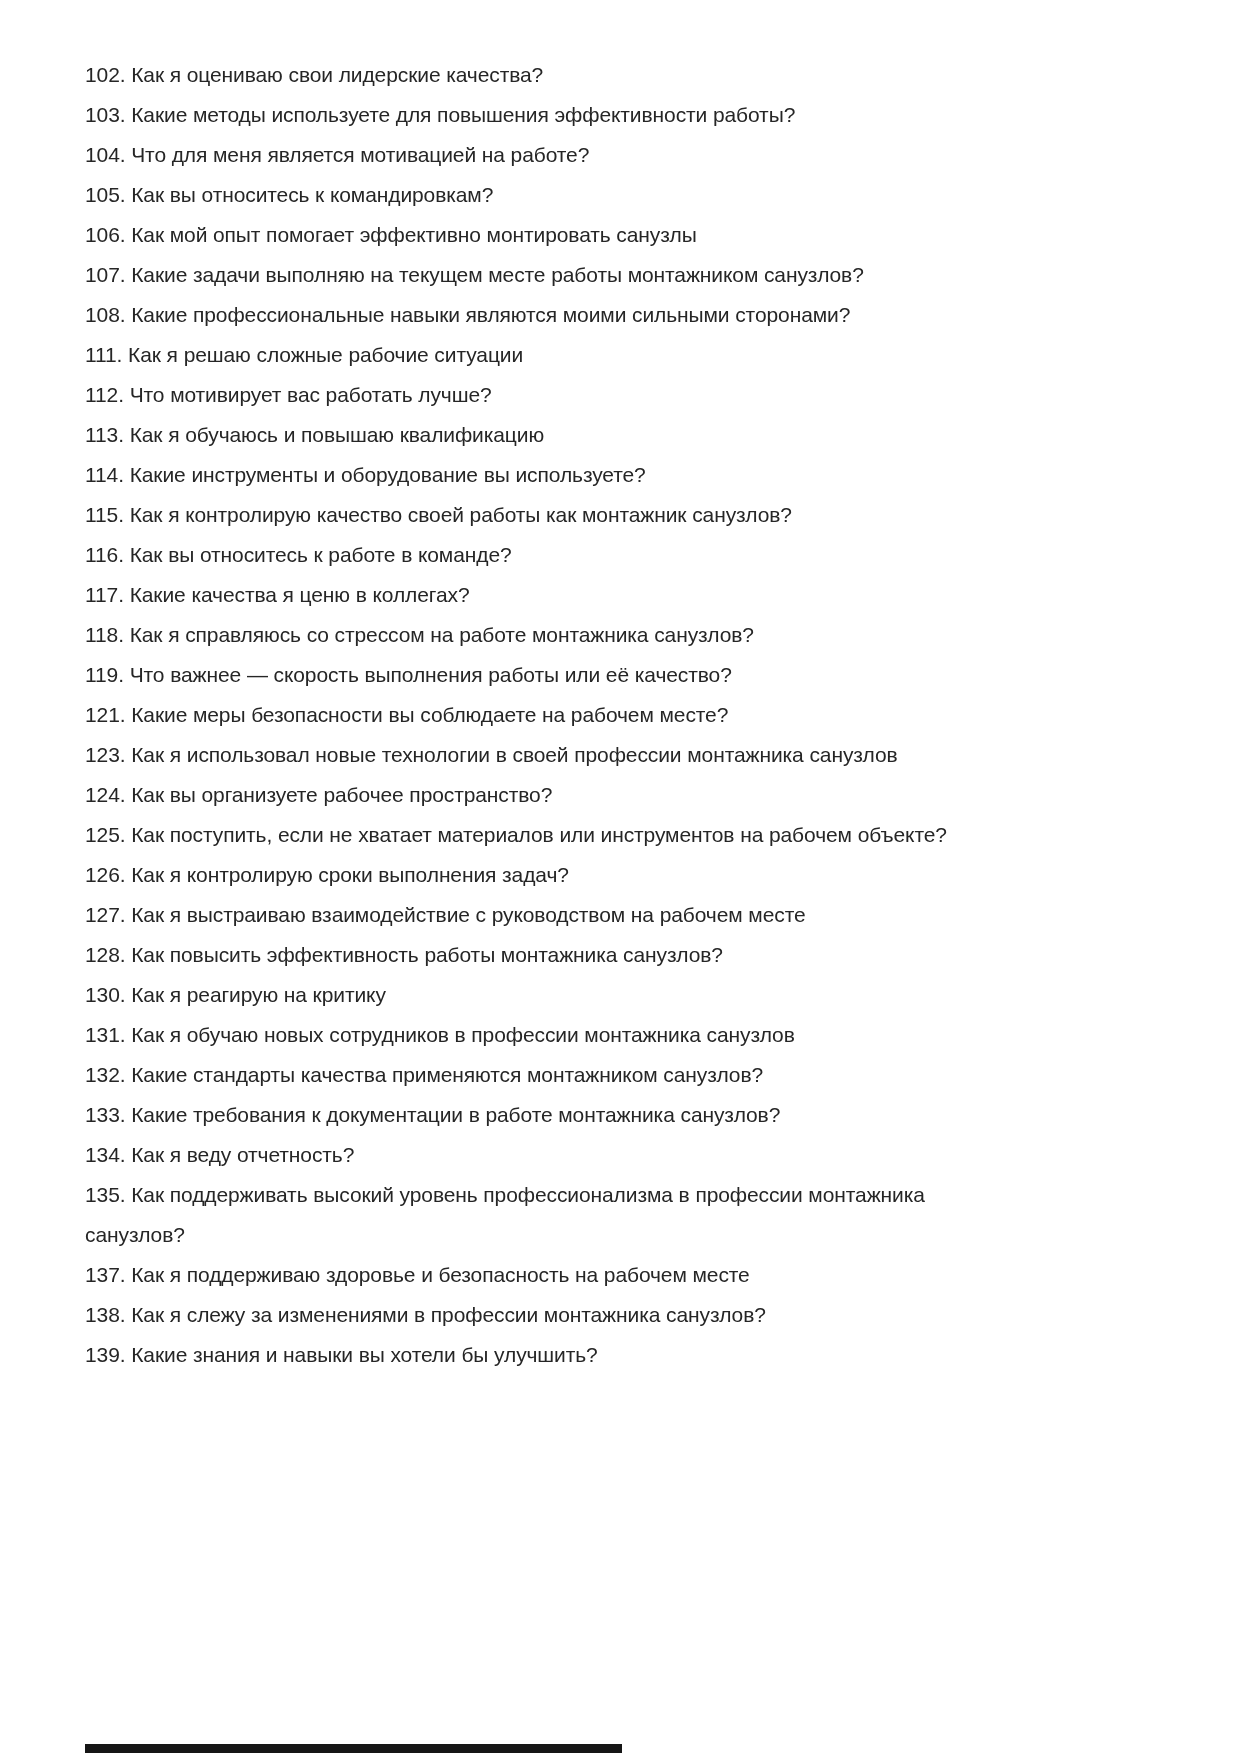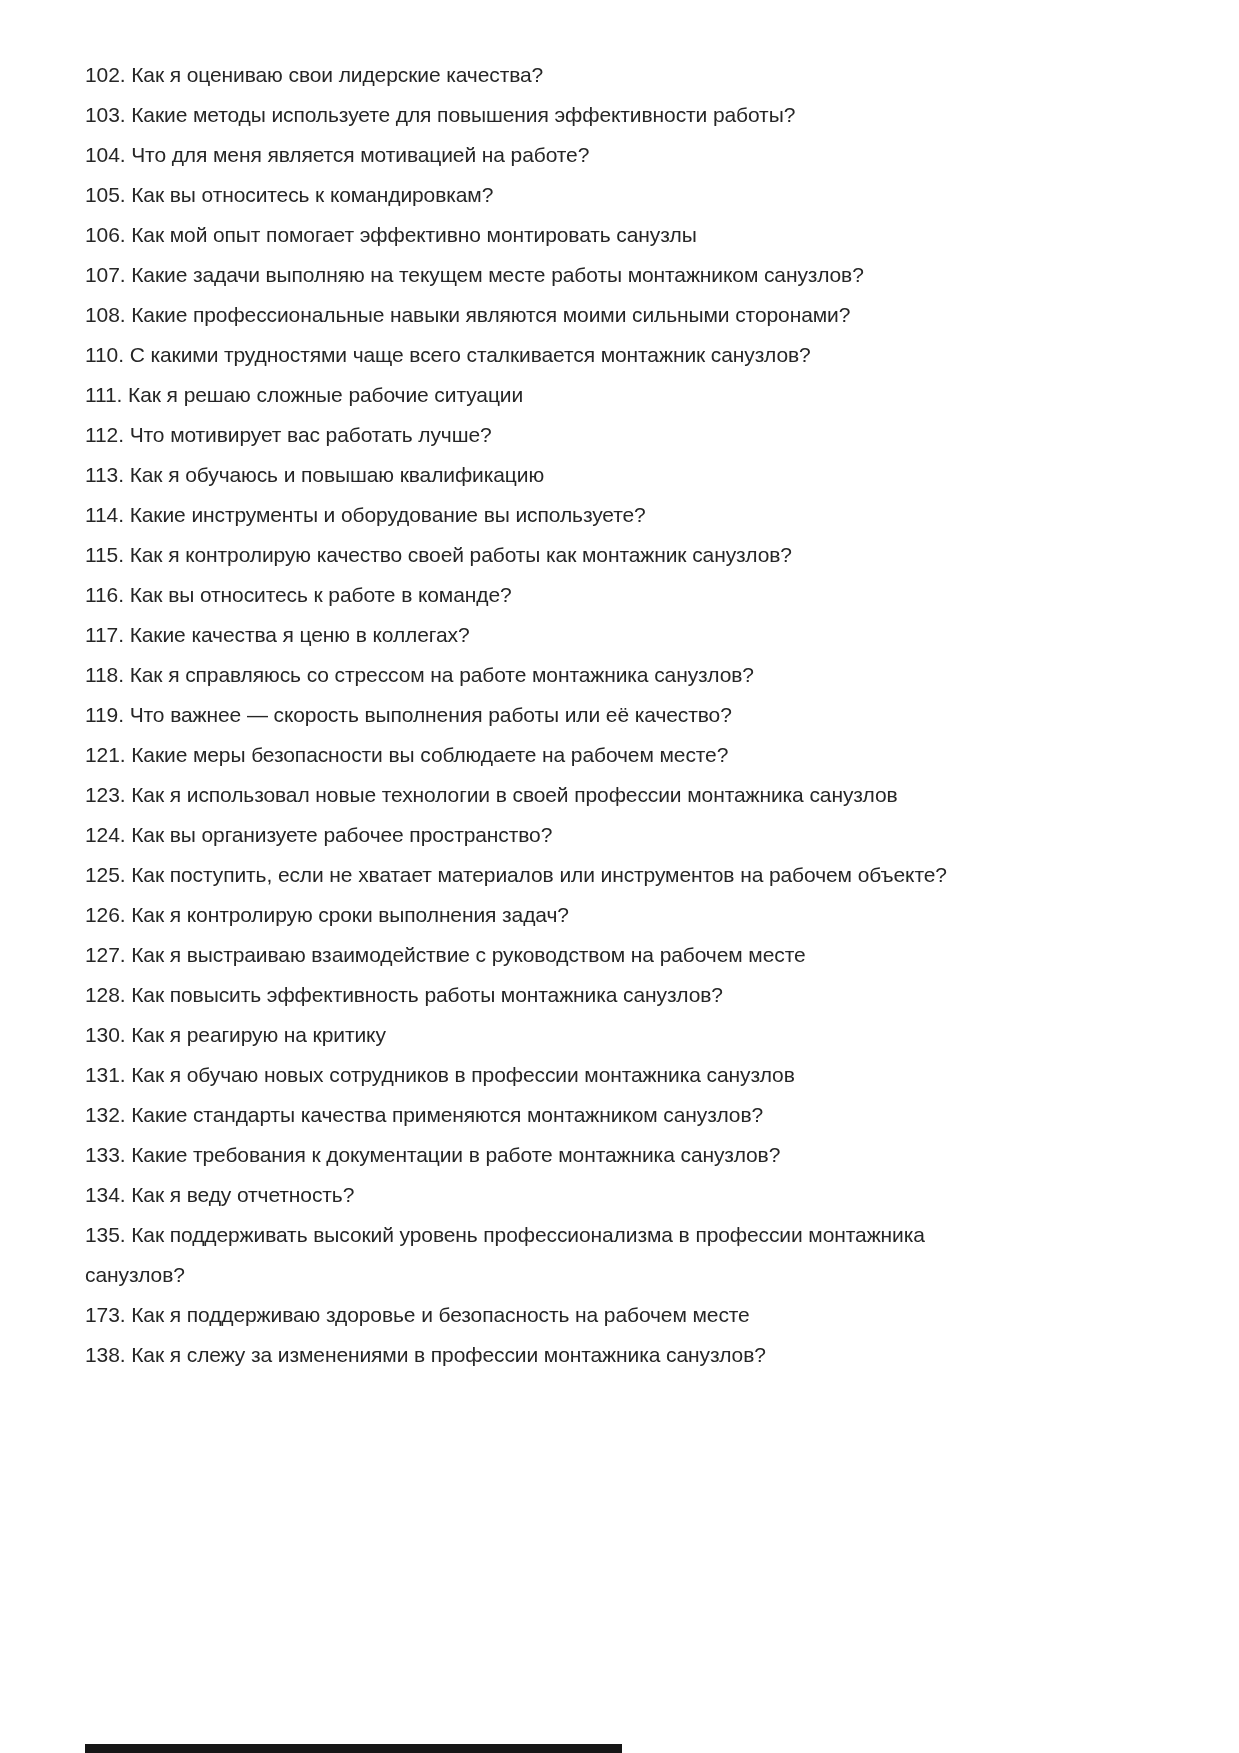--- a/index.html
+++ b/index.html
@@ -47,21 +47,20 @@
 
 <div class="page">
   <div class="question-list" style="color: rgb(38, 38, 38);">
       <div class="question">102. Как я оцениваю свои лидерские качества?</div>
       <div class="question">103. Какие методы используете для повышения эффективности работы?</div>
       <div class="question">104. Что для меня является мотивацией на работе?</div>
       <div class="question">105. Как вы относитесь к командировкам?</div>
       <div class="question">106. Как мой опыт помогает эффективно монтировать санузлы</div>
       <div class="question">107. Какие задачи выполняю на текущем месте работы монтажником санузлов?</div>
       <div class="question">108. Какие профессиональные навыки являются моими сильными сторонами?</div>
-      <div class="question">110. С какими трудностями чаще всего сталкивается монтажник санузлов?</div>
       <div class="question">111. Как я решаю сложные рабочие ситуации</div>
       <div class="question">112. Что мотивирует вас работать лучше?</div>
       <div class="question">113. Как я обучаюсь и повышаю квалификацию</div>
       <div class="question">114. Какие инструменты и оборудование вы используете?</div>
       <div class="question">115. Как я контролирую качество своей работы как монтажник санузлов?</div>
       <div class="question">116. Как вы относитесь к работе в команде?</div>
       <div class="question">117. Какие качества я ценю в коллегах?</div>
       <div class="question">118. Как я справляюсь со стрессом на работе монтажника санузлов?</div>
       <div class="question">119. Что важнее — скорость выполнения работы или её качество?</div>
       <div class="question">121. Какие меры безопасности вы соблюдаете на рабочем месте?</div>
@@ -71,18 +70,19 @@
       <div class="question">126. Как я контролирую сроки выполнения задач?</div>
       <div class="question">127. Как я выстраиваю взаимодействие с руководством на рабочем месте</div>
       <div class="question">128. Как повысить эффективность работы монтажника санузлов?</div>
       <div class="question">130. Как я реагирую на критику</div>
       <div class="question">131. Как я обучаю новых сотрудников в профессии монтажника санузлов</div>
       <div class="question">132. Какие стандарты качества применяются монтажником санузлов?</div>
       <div class="question">133. Какие требования к документации в работе монтажника санузлов?</div>
       <div class="question">134. Как я веду отчетность?</div>
       <div class="question">135. Как поддерживать высокий уровень профессионализма в профессии монтажника
 санузлов?</div>
-      <div class="question">173. Как я поддерживаю здоровье и безопасность на рабочем месте</div>
+      <div class="question">137. Как я поддерживаю здоровье и безопасность на рабочем месте</div>
       <div class="question">138. Как я слежу за изменениями в профессии монтажника санузлов?</div>
+      <div class="question">139. Какие знания и навыки вы хотели бы улучшить?</div>
     </div>
 </div>
 
 <div class="cutoff-bar"></div>
 
 </body></html>

